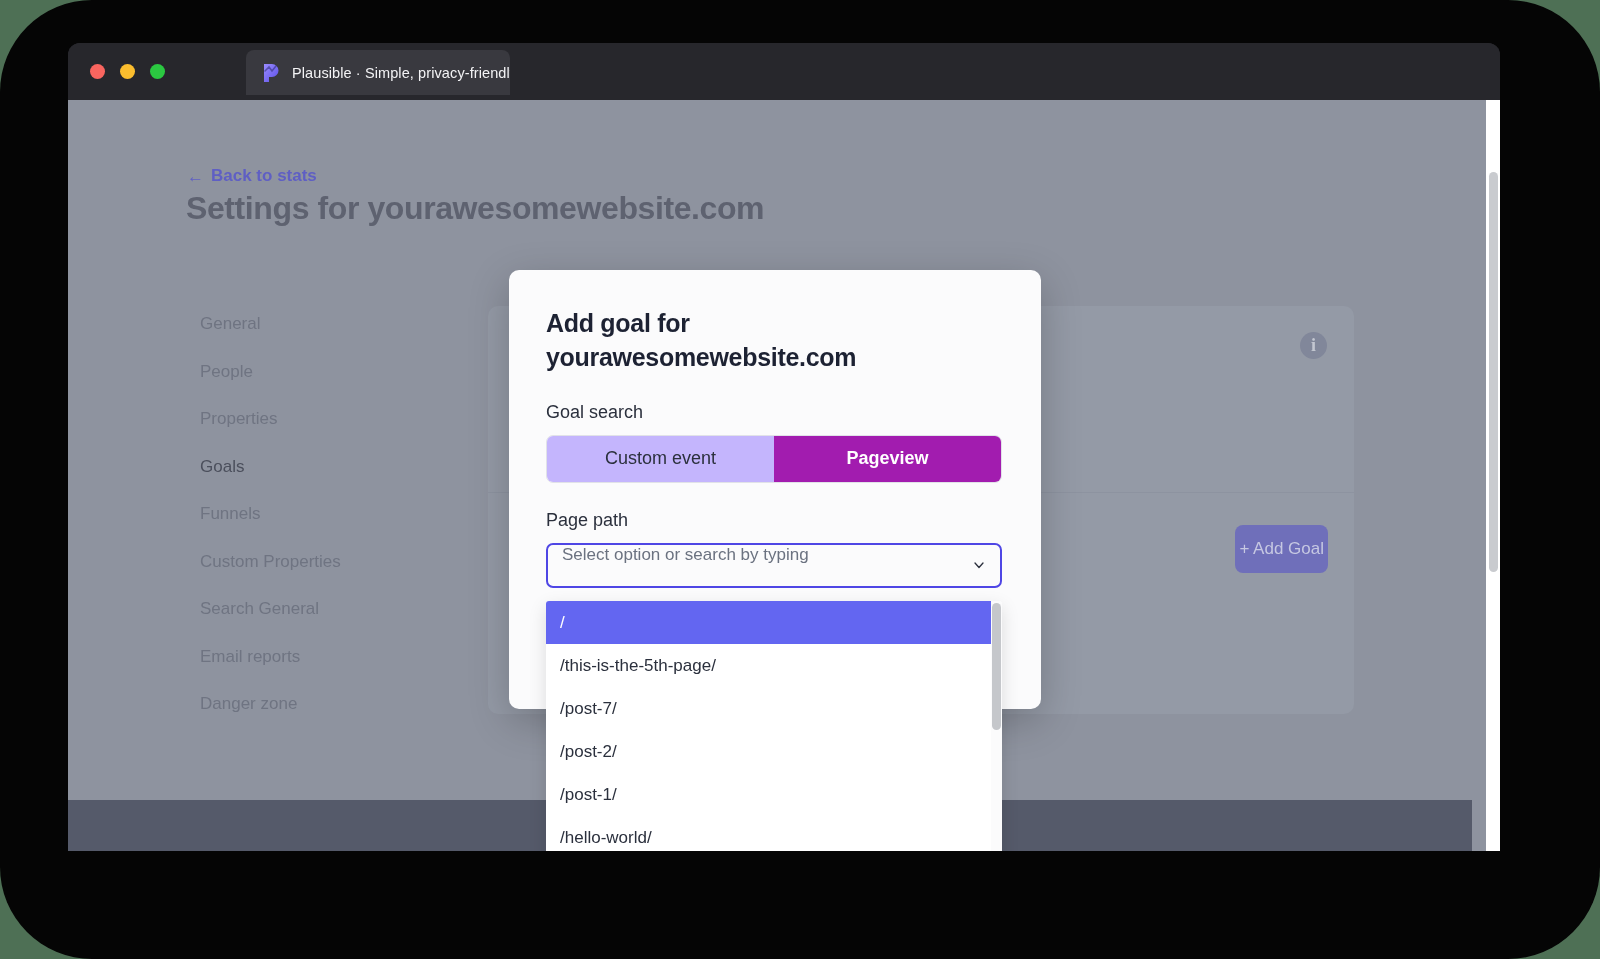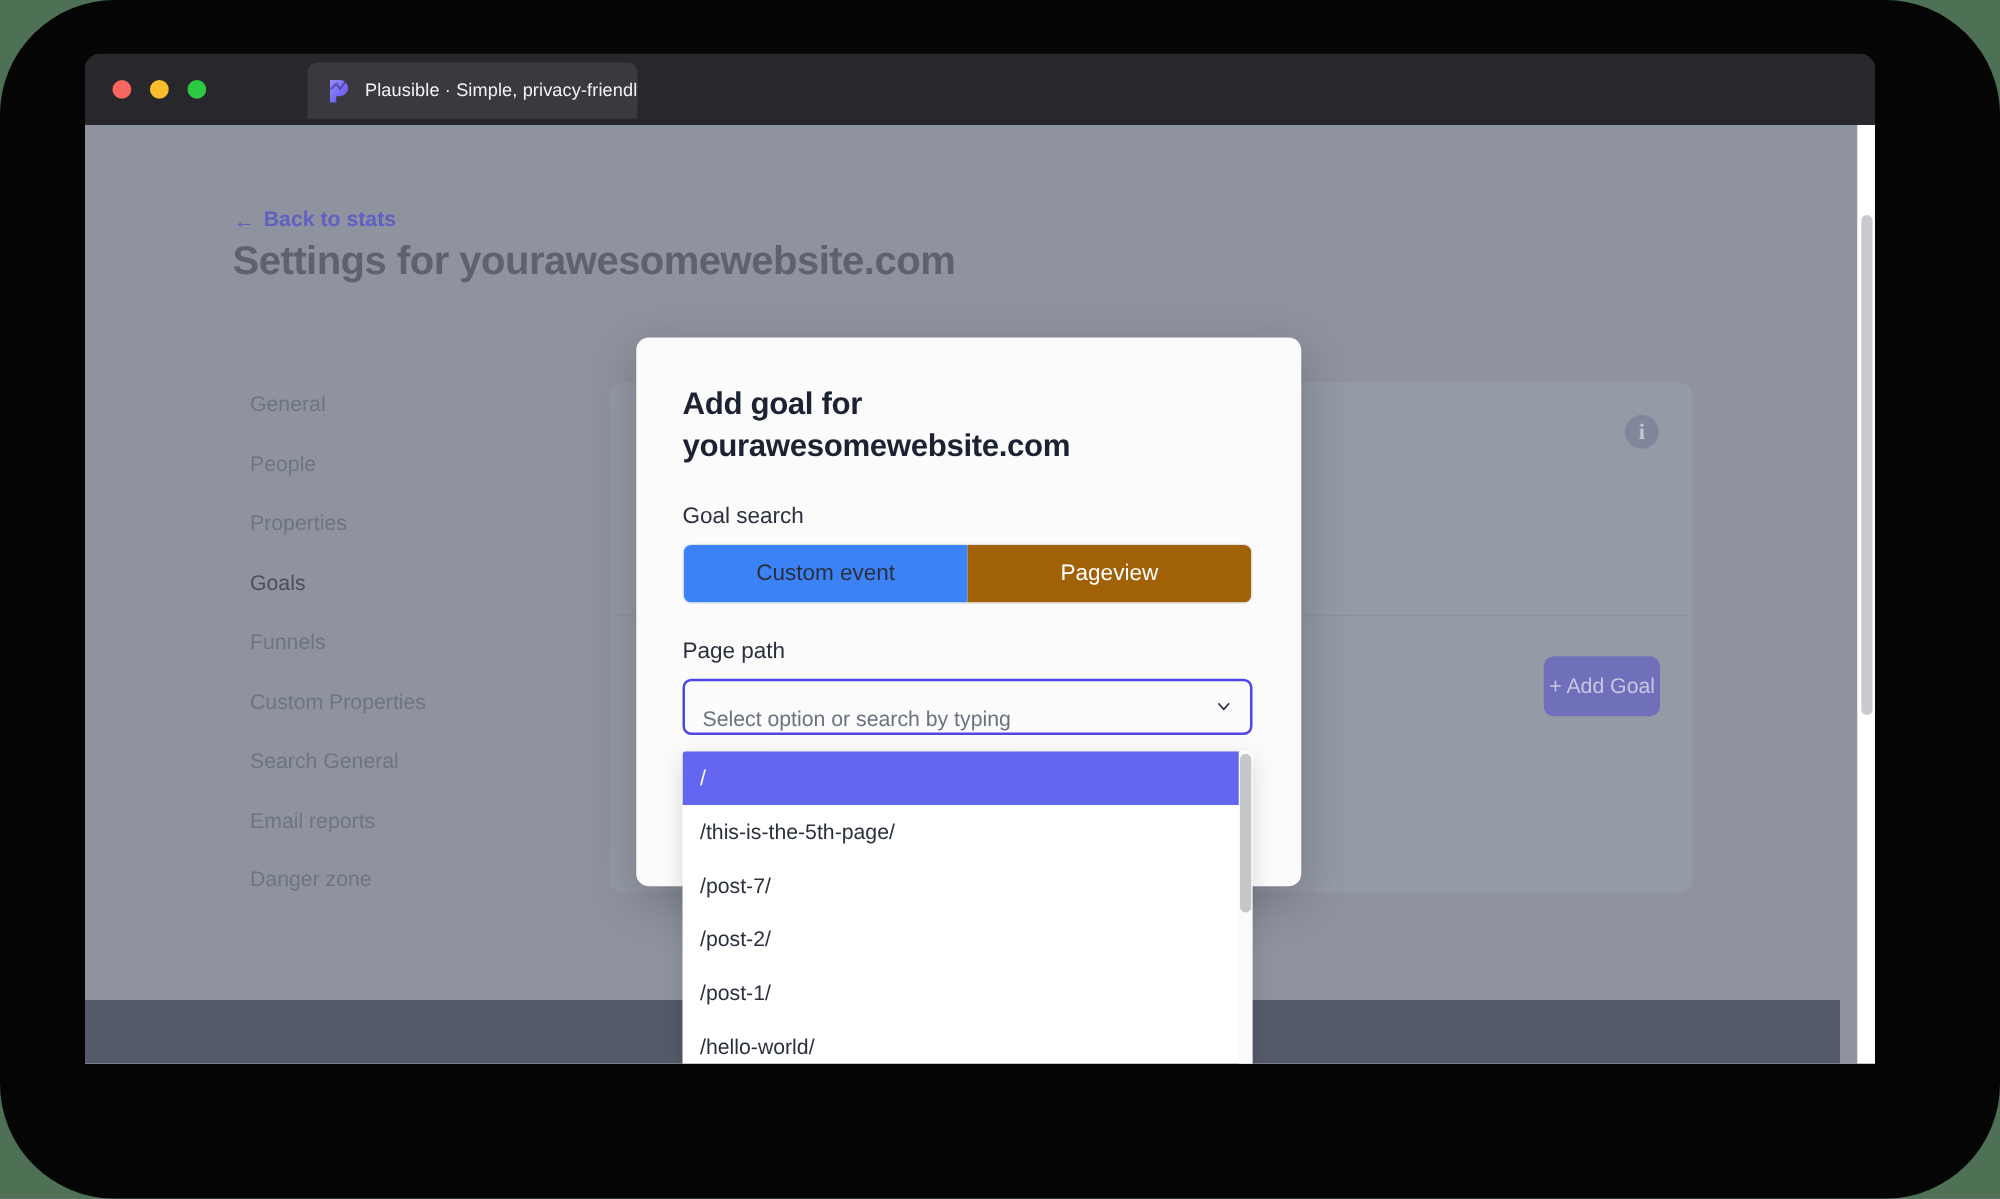--- a/index.html
+++ b/index.html
@@ -234,41 +234,41 @@
     border-radius: 7px;
     overflow: hidden;
     border: 1px solid #e1e2e8;
   }
   .toggle-btn {
     flex: 1;
     display: flex;
     align-items: center;
     justify-content: center;
     font-size: 18px;
-    background: #3b82f6;
+    background: #c4b5fd;
     color: #2b303d;
     border: none;
     font-family: "Liberation Sans", sans-serif;
     cursor: pointer;
   }
   .toggle-btn.active {
-    background: #a16207;
+    background: #a21caf;
     color: #ffffff;
-    font-weight: normal;
+    font-weight: bold;
   }
 
   .combo {
     position: relative;
     width: 456px;
     height: 45px;
     border: 2px solid #4f46e5;
     border-radius: 7px;
     background: #fbfbfc;
     display: flex;
-    align-items: flex-end;
+    align-items: flex-start;
     padding: 0 14px;
   }
   .combo-placeholder {
     font-size: 17px;
     color: #6b7280;
   }
   .combo-chevron {
     position: absolute;
     right: 14px; top: 50%;
     transform: translateY(-50%);

